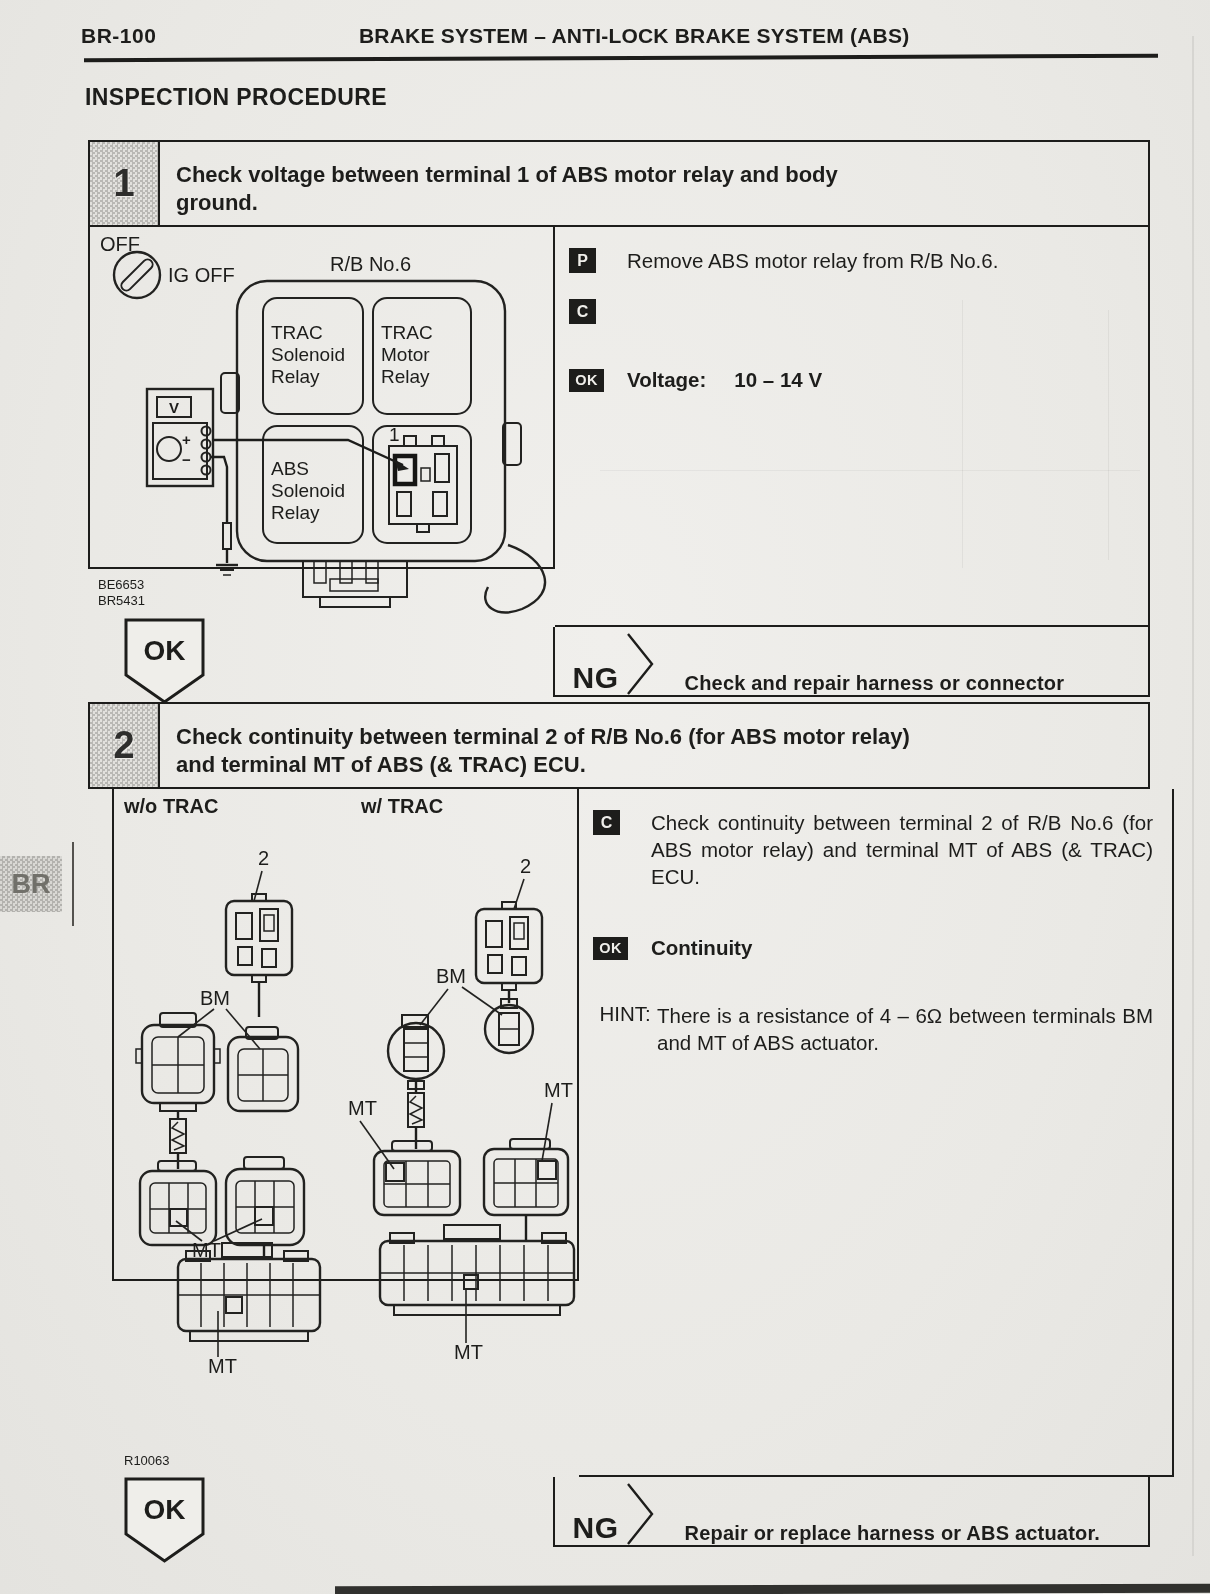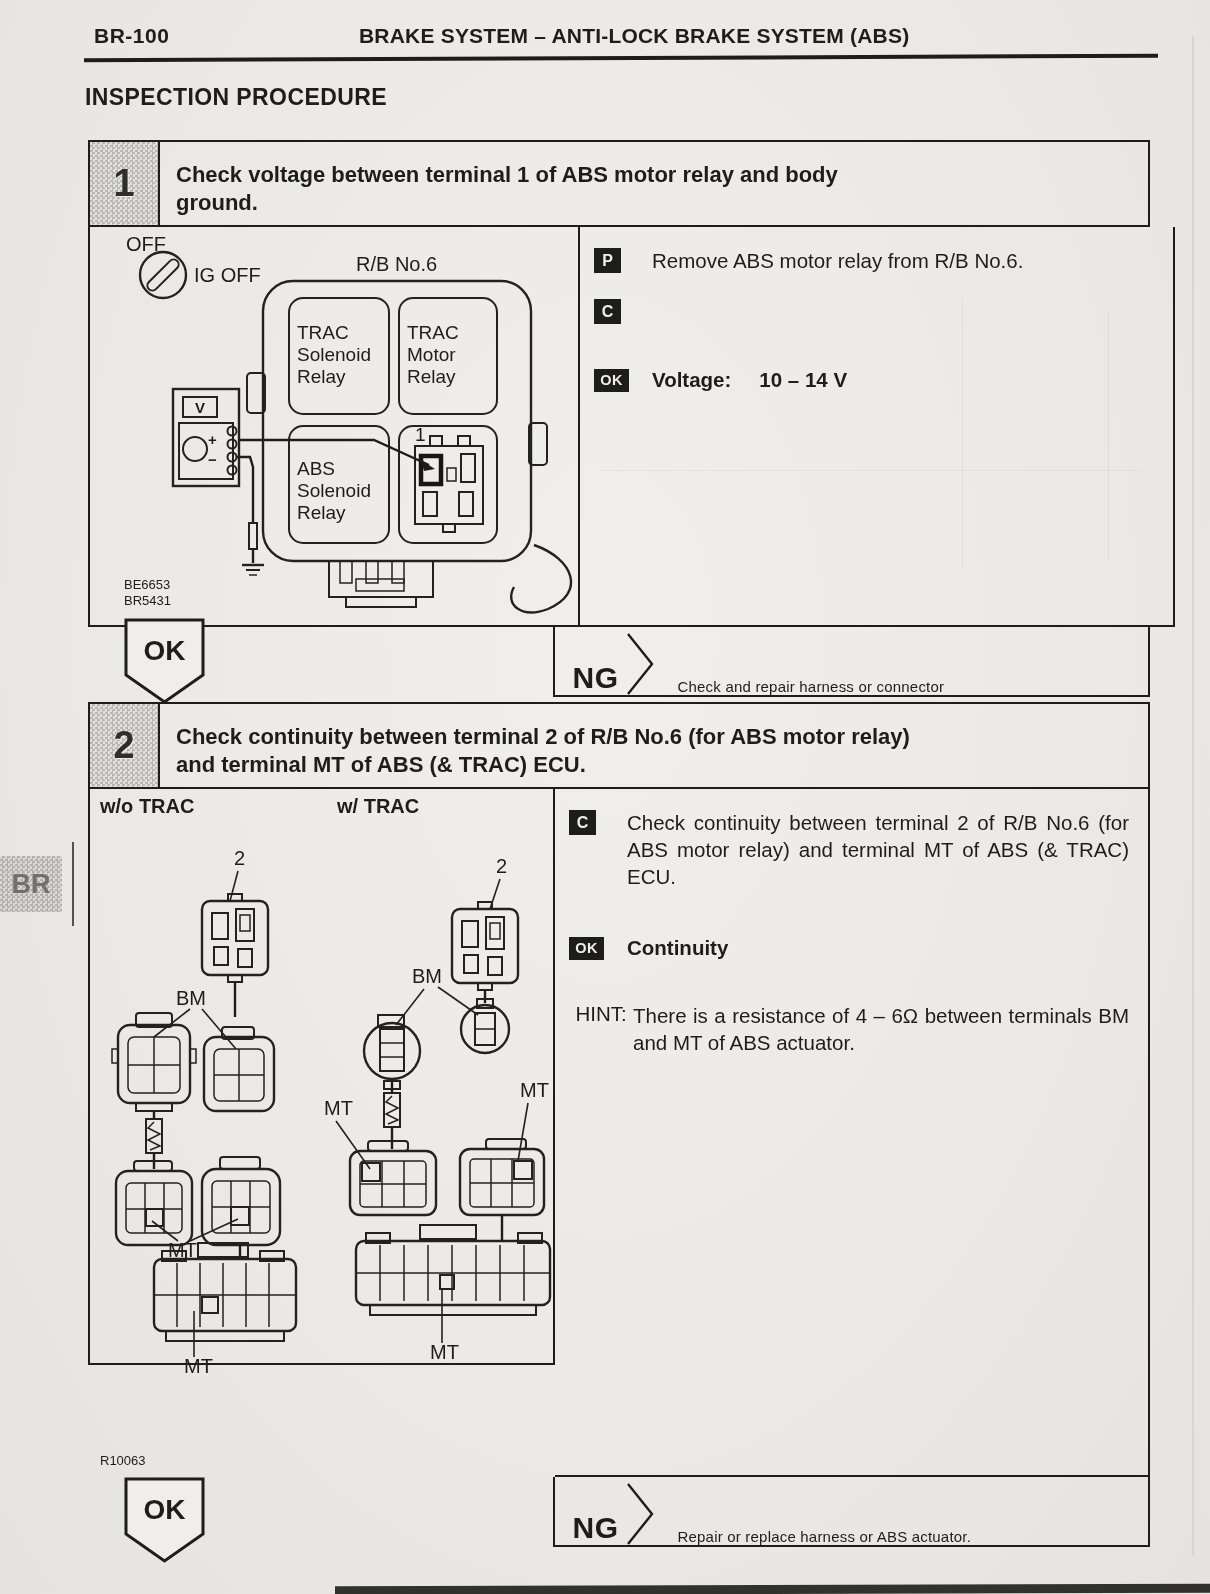--- a/index.html
+++ b/index.html
@@ -4,21 +4,21 @@
 <style>
   * { box-sizing: border-box; margin: 0; padding: 0; }
   html,body { width:1210px; height:1594px; }
   body {
     position: relative;
     background: radial-gradient(ellipse at 50% 40%, #f0efec 0%, #eae9e5 60%, #e4e3df 100%);
     font-family: "Liberation Sans", sans-serif;
     color: #1d1d1b;
     overflow: hidden;
   }
-  .hdr-code { position:absolute; left:94px; top:24px; font-size:21px; font-weight:bold; letter-spacing:.5px; }
+  .hdr-code { position:absolute; left:81px; top:24px; font-size:21px; font-weight:bold; letter-spacing:.5px; }
   .hdr-title { position:absolute; left:359px; top:24px; font-size:21px; font-weight:bold; letter-spacing:.2px; }
   .hdr-rule { position:absolute; left:84px; top:56px; width:1074px; height:4px; background:#1d1d1b; transform:rotate(-.25deg); }
   .section-title { position:absolute; left:85px; top:84px; font-size:23px; font-weight:bold; letter-spacing:.4px; }
 
   .step { position:absolute; left:88px; width:1062px; }
   #step1 { top:140px; }
   #step2 { top:702px; }
 
   .step-header { display:flex; border:2.5px solid #1d1d1b; align-items:stretch; }
   .step-num {
@@ -26,42 +26,42 @@
     background: repeating-conic-gradient(#b9b8b4 0% 25%, #e2e1dd 0% 50%) 0 0 / 5px 5px;
     border-right:2.5px solid #1d1d1b;
     display:flex; align-items:center; justify-content:center;
     font-size:38px; font-weight:bold; color:#2e2e2c;
     text-shadow:1px 1px 0 rgba(242,241,237,.85);
   }
   .step-title { padding:19px 16px 9px 16px; font-size:22px; font-weight:bold; line-height:1.25; }
 
   .step-body { display:flex; }
   .cell-diagram { flex:0 0 467px; border-left:2.5px solid #1d1d1b; border-right:2.5px solid #1d1d1b; border-bottom:2.5px solid #1d1d1b; position:relative; }
-  #step1 .cell-diagram { height:400px;padding-left:26px; }
-  #step2 .cell-diagram { height:576px; }
+  #step1 .cell-diagram { height:342px; }
+  #step2 .cell-diagram { height:492px;margin-left:24px; }
   .cell-text { flex:0 0 595px; border-right:2.5px solid #1d1d1b; border-bottom:2.5px solid #1d1d1b; padding:20px 16px 0 14px; }
   #step1 .cell-text { height:400px; }
   #step2 .cell-text { height:688px; }
 
   .inst { display:flex; align-items:flex-start; }
   .lead { flex:0 0 58px; padding-top:1px; }
   .badge { display:inline-block; background:#1d1d1b; color:#efeeea; font-weight:bold; text-align:center; }
   .badge-sq { min-width:27px; height:25px; line-height:25px; font-size:16px; }
   .badge-ok { min-width:35px; height:23px; line-height:23px; font-size:14.5px; letter-spacing:.5px; }
   .itext { font-size:20.5px; line-height:1.32; text-align:justify; max-width:502px; }
   .spec { font-size:20.5px; font-weight:bold;text-align:right; }
   .spec .spec-val { margin-left:28px; }
   .mt24 { margin-top:24px; } .mt44 { margin-top:44px; } .mt46 { margin-top:46px; } .mt42 { margin-top:42px; }
   .hint-label { flex:0 0 64px; font-size:20.5px;text-align:center; }
   .hint-text { font-size:20.5px; line-height:1.32; text-align:justify; max-width:496px; }
 
   .ng-row { margin-left:464.5px; width:597.5px; height:70px; border:2.5px solid #1d1d1b; border-top:none; display:flex; align-items:flex-end; overflow:hidden; }
   .ng-label { font-size:30px; font-weight:bold; margin-left:18px; letter-spacing:.5px; }
   .ng-chev { margin-left:8px; flex:0 0 auto; }
-  .ng-text { font-size:15px; font-weight:normal; margin-left:21px; letter-spacing:.2px; }
+  .ng-text { font-size:20px; font-weight:bold; margin-left:28px; letter-spacing:.2px; }
 
   .ok-mark { position:absolute; }
   #step1 .ok-mark { left:36px; top:478px; }
   #step2 .ok-mark { left:36px; top:775px; }
 
   .br-tab { position:absolute; left:0; top:856px; width:62px; height:56px;
     background: repeating-conic-gradient(#b3b2ae 0% 25%, #d9d8d4 0% 50%) 0 0 / 5px 5px;
     display:flex; align-items:center; justify-content:center;
     font-size:27px; font-weight:bold; color:#71706a; }
   .br-line { position:absolute; left:72px; top:842px; width:2px; height:84px; background:#54524e; }

